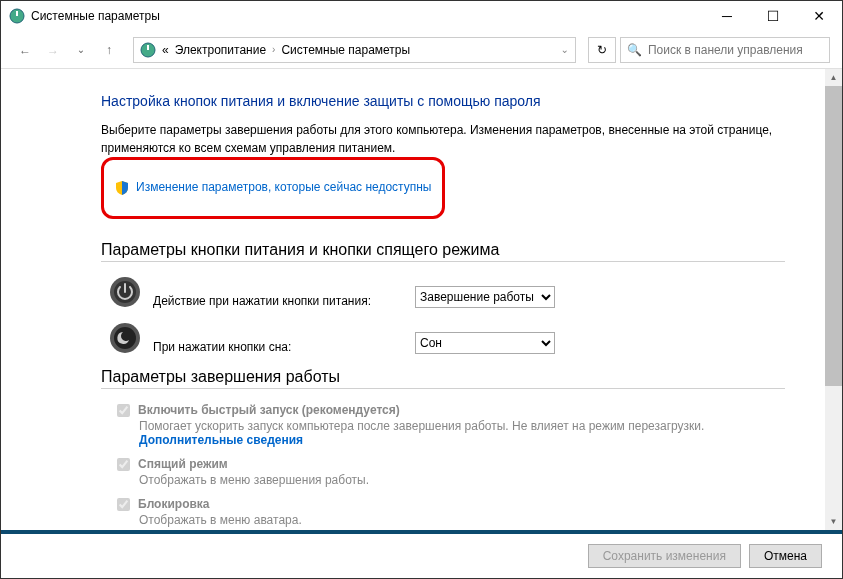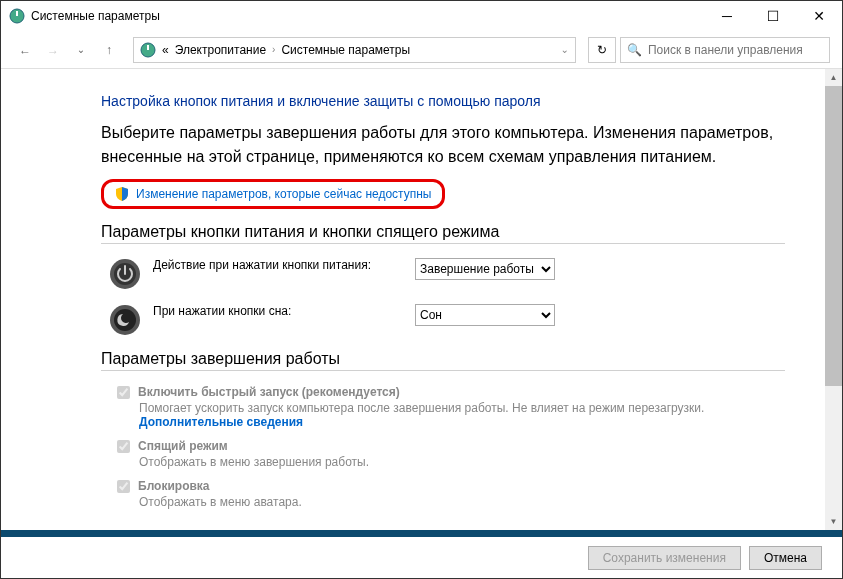--- a/index.html
+++ b/index.html
@@ -20,37 +20,37 @@
 .search-box input { border: none; outline: none; flex: 1; font-size: 12px; background: transparent; }
 .refresh-btn { width: 28px; height: 26px; border: 1px solid #ccc; display: flex; align-items: center; justify-content: center; }
 .content-wrap { flex: 1; display: flex; overflow: hidden; }
 .content { flex: 1; padding: 24px 40px 0 100px; overflow-y: auto; }
 .scrollbar { width: 17px; background: #f0f0f0; position: relative; }
 .scrollbar-thumb { position: absolute; top: 0; width: 100%; height: 300px; background: #c0c0c0; }
 .scroll-arrow { position: absolute; width: 100%; height: 17px; display: flex; align-items: center; justify-content: center; color: #666; font-size: 8px; }
 .scroll-arrow.top { top: 0; }
 .scroll-arrow.bottom { bottom: 0; }
 h1 { color: #003399; font-size: 14px; font-weight: normal; margin-bottom: 12px; }
-.intro { font-size: 16px; line-height: 1.5; margin-bottom: 10px; }
-.change-link-wrap { display: inline-flex; align-items: center; gap: 6px; padding: 4px 10px; border: 3px solid #e60000; border-radius: 12px; margin-bottom: 14px; }
+.intro { font-size: 12px; line-height: 1.5; }
+.change-link-wrap { display: inline-flex; gap: 6px; padding: 20px 10px; border: 3px solid #e60000; border-radius: 12px; margin-bottom: 22px; }
 .shield-icon { width: 16px; height: 16px; }
 .link { color: #0066cc; font-size: 12px; cursor: pointer; }
 .section-header { font-size: 16px; padding-bottom: 2px; border-bottom: 1px solid #d0d0d0; margin-bottom: 14px; }
-.row { display: flex; align-items: flex-start; margin-bottom: 14px; gap: 12px; padding-left: 8px; }
+.row { display: flex; align-items: flex-end; margin-bottom: 14px; gap: 12px; padding-left: 8px; }
 .row-icon { width: 32px; height: 32px; }
 .row-label { width: 250px; font-size: 12px; }
 .row select { width: 140px; height: 22px; font-size: 12px; border: 1px solid #aaa; background: #fff; }
 .shutdown-section { }
 .cb-row { display: flex; align-items: flex-start; gap: 8px; padding-left: 16px; margin-bottom: 2px; }
 .cb-row input[type=checkbox] { margin-top: 1px; accent-color: #999; }
 .cb-label { font-size: 12px; color: #888; }
 .cb-label.bold { font-weight: bold; }
 .cb-desc { font-size: 12px; color: #888; padding-left: 38px; margin-bottom: 10px; }
 .cb-desc .link { color: #0066cc; font-weight: bold; }
-.footer { height: 48px; border-top: 7px solid #0c4a6e; display: flex; align-items: center; justify-content: flex-end; padding: 0 20px; gap: 8px; }
+.footer { height: 48px; border-top: 4px solid #0c4a6e; display: flex; align-items: center; justify-content: flex-end; padding: 0 20px; gap: 8px; }
 .btn { height: 24px; padding: 0 14px; font-size: 12px; border: 1px solid #adadad; background: #e1e1e1; }
 .btn:disabled { color: #999; }
 </style>
 </head>
 <body>
 
 <div class="window">
   <div class="titlebar">
     <svg class="titlebar-icon" viewBox="0 0 16 16">
         <circle cx="8" cy="8" r="7" fill="#4a8" stroke="#267" stroke-width="1"></circle>

